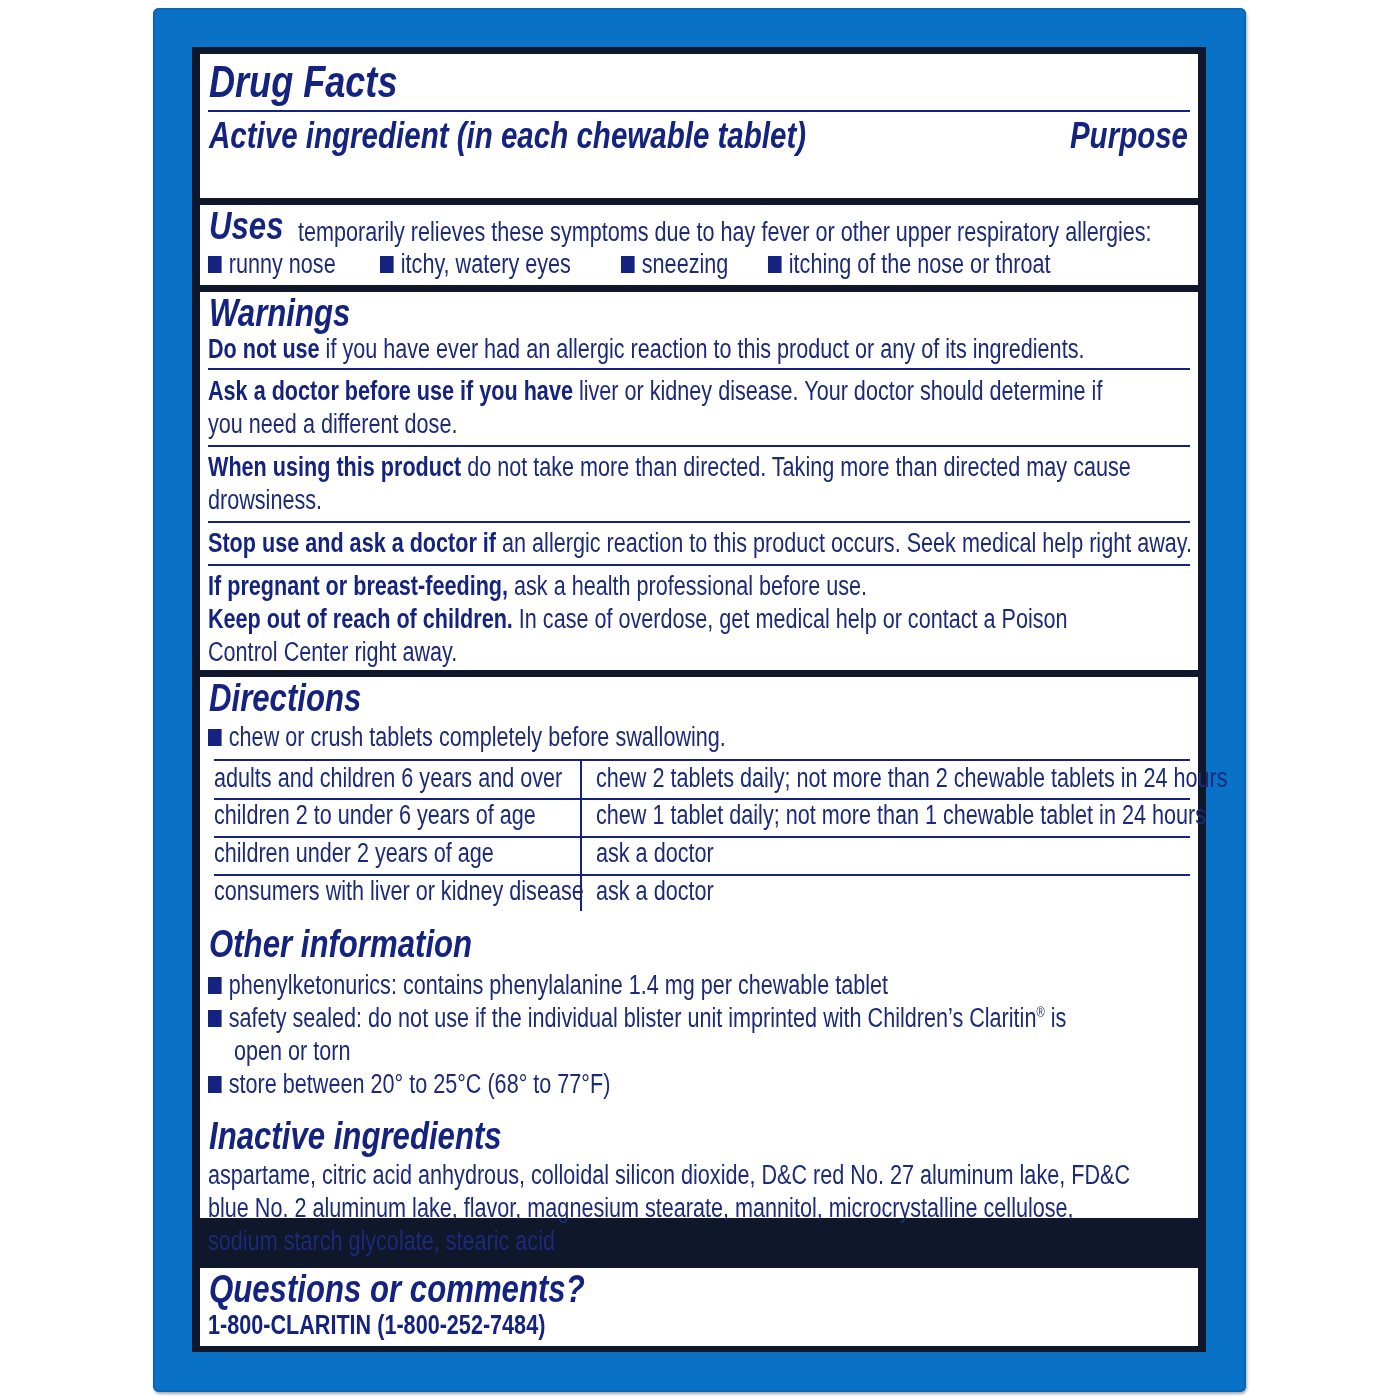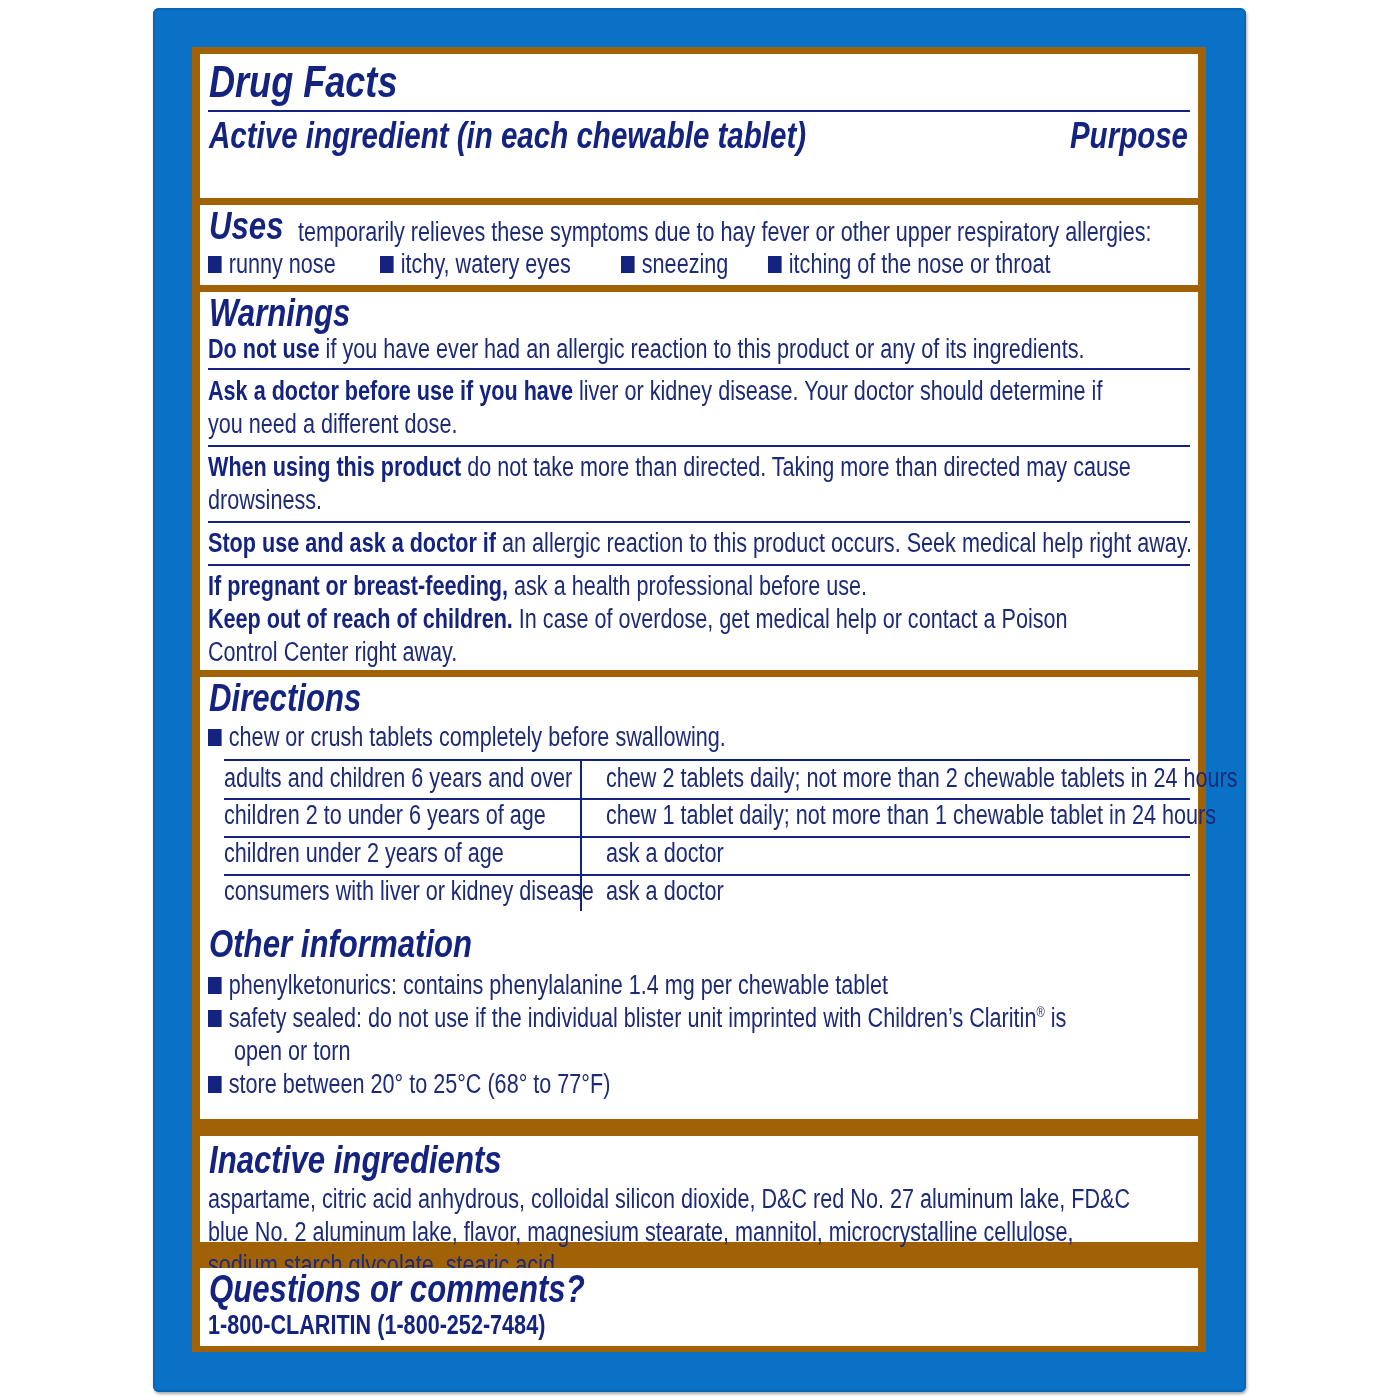--- a/index.html
+++ b/index.html
@@ -4,21 +4,21 @@
   <style>
     html, body { margin: 0; padding: 0; background: #ffffff; }
     body { width: 1400px; height: 1400px; position: relative; overflow: hidden; font-family: "Liberation Sans", sans-serif; }
     .outer {
       position: absolute; left: 153px; top: 8px; width: 1093px; height: 1384px;
       background: #0a72c6; border-radius: 6px;
       box-shadow: inset 0 0 0 2px #0867b4, 1px 2px 3px rgba(0,0,0,0.35);
     }
     .frame {
       position: absolute; left: 192px; top: 47px; width: 1014px; height: 1305px;
-      background: #a16207; box-sizing: border-box;
+      background: #0f172a; box-sizing: border-box;
     }
     .panel {
       position: absolute; left: 8px; width: 998px; background: #ffffff;
       box-sizing: border-box; color: #1c2a78;
     }
     .hd {
       font-family: "Liberation Sans", sans-serif; font-weight: bold; font-style: italic;
       color: #13237f; transform: scaleX(0.82); transform-origin: left center; white-space: nowrap;
       display: inline-block;
     }
@@ -30,21 +30,21 @@
     .b { font-weight: bold; color: #13237f; }
     .rule { position: absolute; left: 8px; right: 8px; height: 2px; background: #13237f; }
     .abs { position: absolute; }
     .sq { display: inline-block; width: 17px; height: 17px; background: #13237f; margin-right: 9px; vertical-align: 0px; }
     .dots { position: absolute; left: 190px; right: 150px; top: 0; height: 27px; overflow: hidden; }
     .dots::before {
       content: ""; position: absolute; left: 0; right: 0; bottom: 4px; height: 3px;
       background-image: radial-gradient(circle, #1c2a78 1.1px, transparent 1.3px);
       background-size: 6.2px 3px; background-repeat: repeat-x;
     }
-    .tbl-row { position: absolute; left: 24px; right: 8px; height: 38px; }
+    .tbl-row { position: absolute; left: 14px; right: 8px; height: 38px; }
     .tbl-row .line { position: absolute; left: 0; right: 0; top: 0; height: 2px; background: #13237f; }
     .tbl-vdiv { position: absolute; left: 380px; width: 2px; background: #13237f; }
     sup { font-size: 14px; vertical-align: 10px; }
   </style>
 </head>
 <body>
 
 <div class="outer"></div>
 
 <div class="frame">
@@ -111,21 +111,21 @@
   </div>
 
   <div class="panel" style="top:873px; height:199px;">
     <span class="hd abs" style="left:9px; top:3px; font-size:38px;">Other information</span>
     <span class="txt abs" style="left:8px; top:50px;"><span class="sq"></span><span>phenylketonurics: contains phenylalanine 1.4 mg per chewable tablet</span></span>
     <span class="txt abs" style="left:8px; top:83px;"><span class="sq"></span><span>safety sealed: do not use if the individual blister unit imprinted with Children’s Claritin</span><sup>®</sup><span> is</span></span>
     <span class="txt abs" style="left:34px; top:116px;">open or torn</span>
     <span class="txt abs" style="left:8px; top:149px;"><span class="sq"></span><span>store between 20° to 25°C (68° to 77°F)</span></span>
   </div>
 
-  <div class="panel" style="top:1065px; height:106px;margin-top:24px;">
+  <div class="panel" style="top:1065px; height:106px;">
     <span class="hd abs" style="left:9px; top:3px; font-size:38px;">Inactive ingredients</span>
     <span class="txt abs" style="left:8px; top:48px;">aspartame, citric acid anhydrous, colloidal silicon dioxide, D&amp;C red No. 27 aluminum lake, FD&amp;C</span>
     <span class="txt abs" style="left:8px; top:81px;">blue No. 2 aluminum lake, flavor, magnesium stearate, mannitol, microcrystalline cellulose,</span>
     <span class="txt abs" style="left:8px; top:114px;">sodium starch glycolate, stearic acid</span>
   </div>
 
   <div class="panel" style="top:1221px; height:78px;">
     <span class="hd abs" style="left:9px; top:0px; font-size:38px;">Questions or comments?</span>
     <span class="txt abs b" style="left:8px; top:42px;">1-800-CLARITIN (1-800-252-7484)</span>
   </div>

